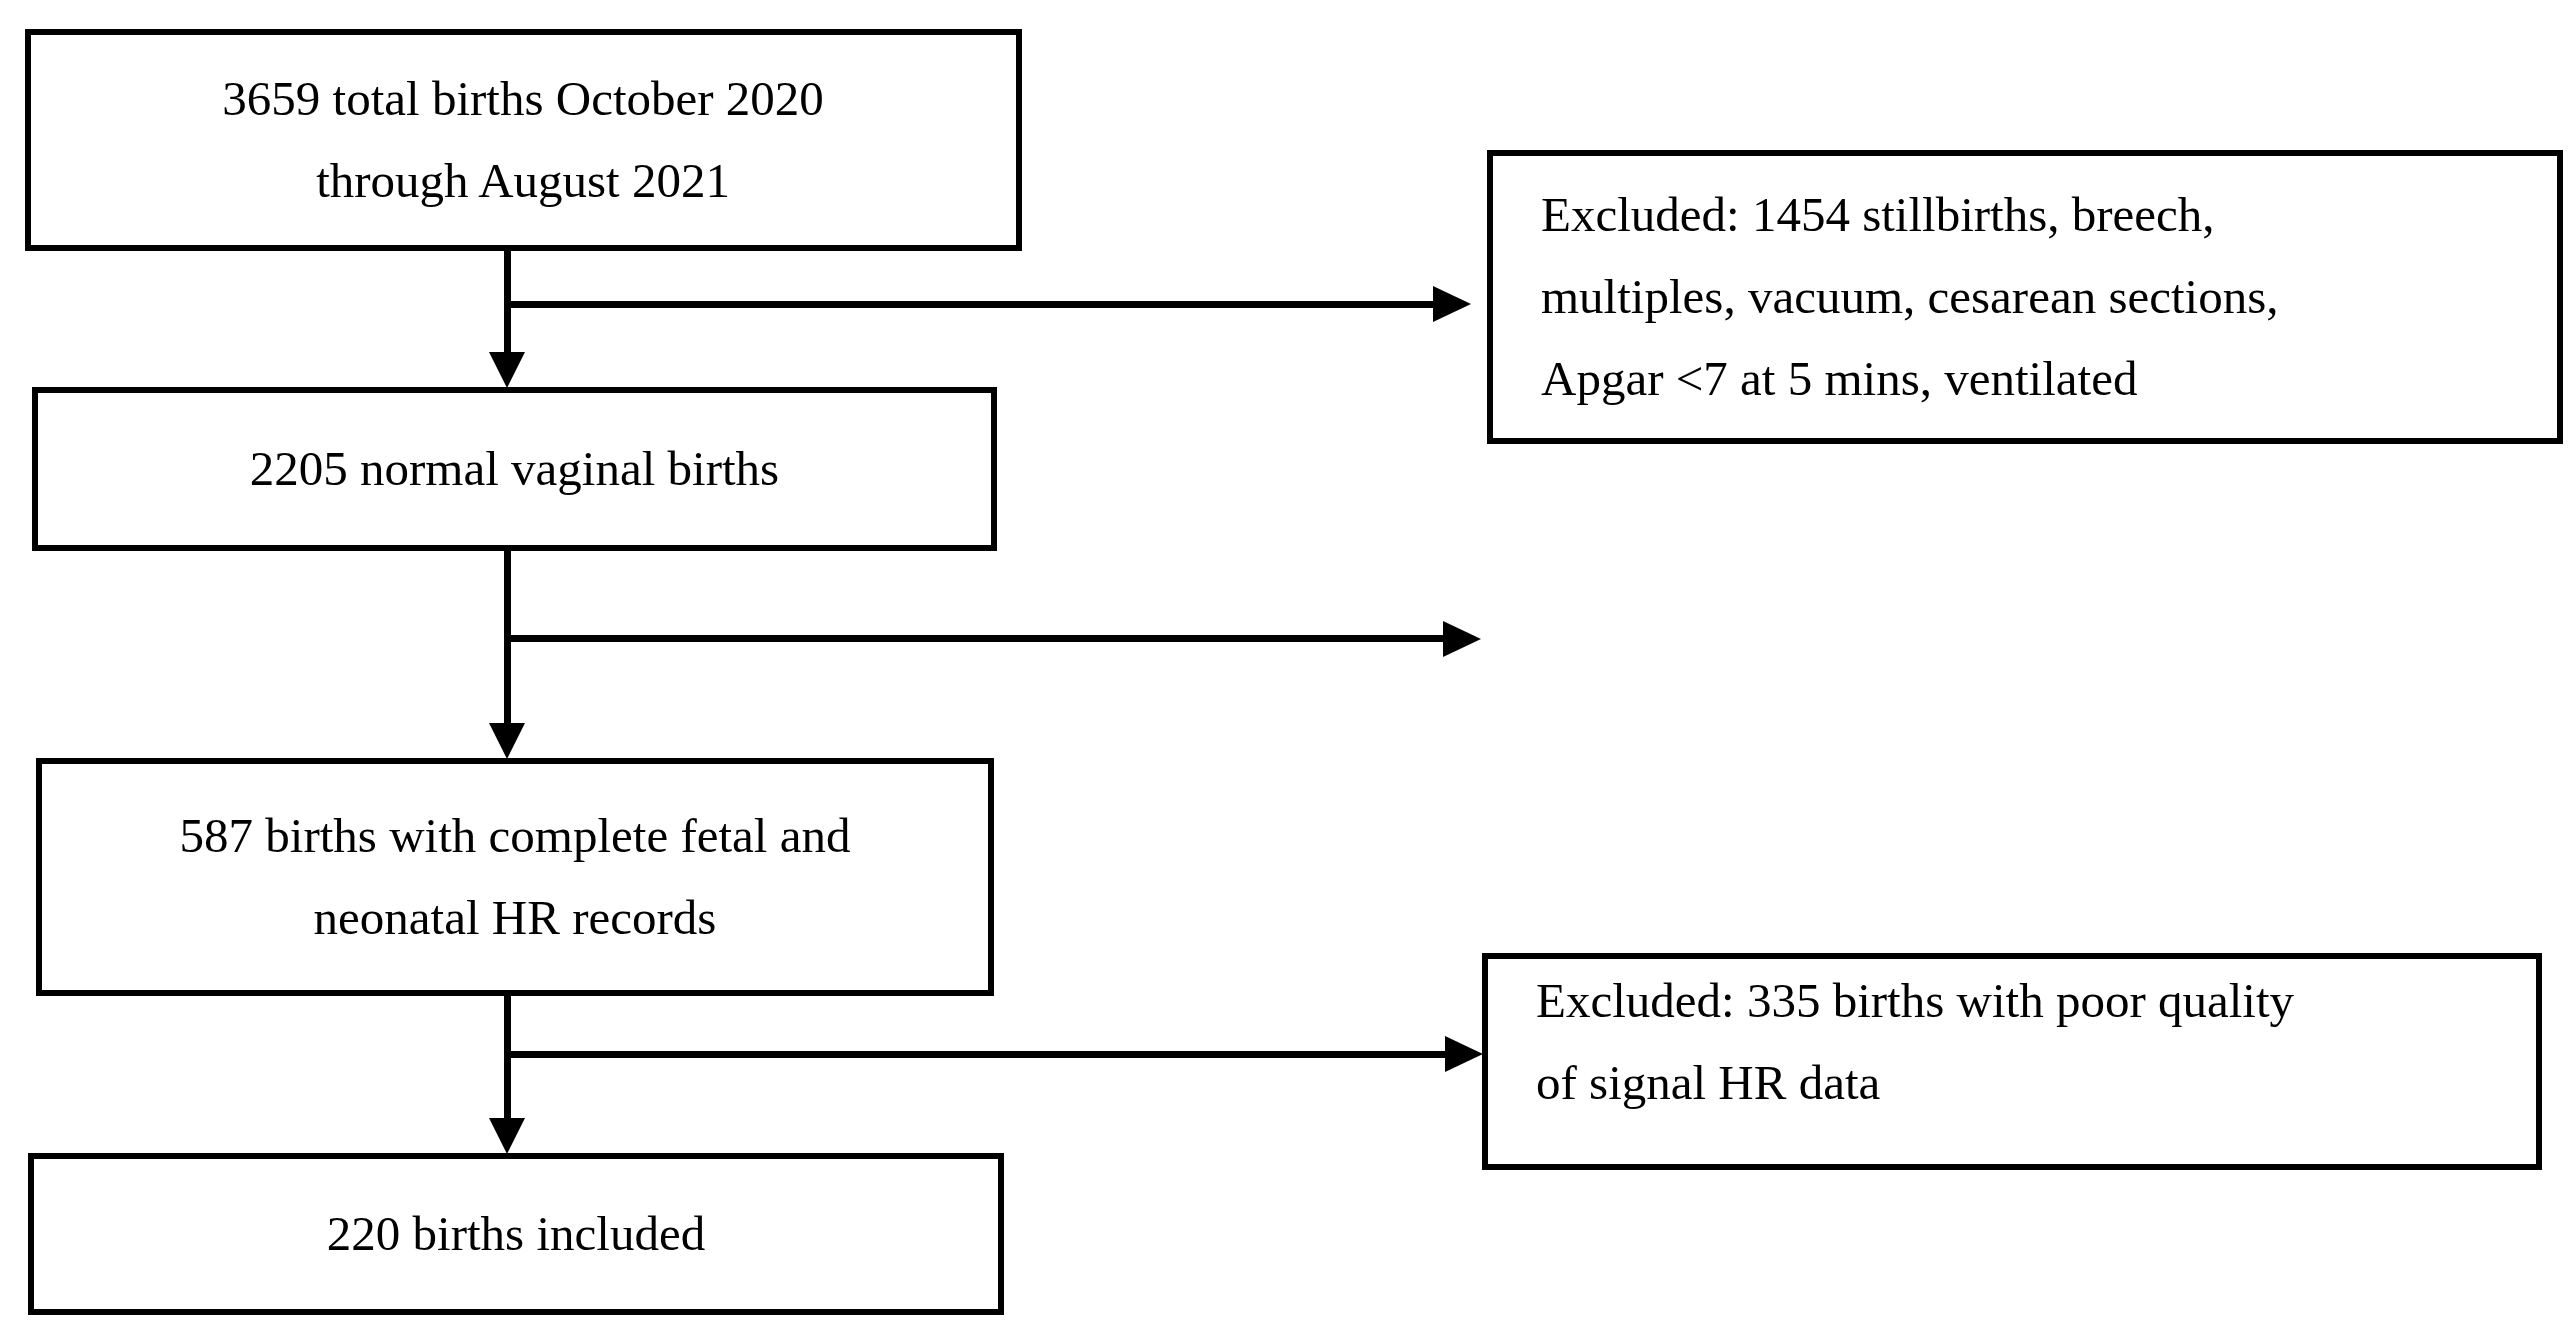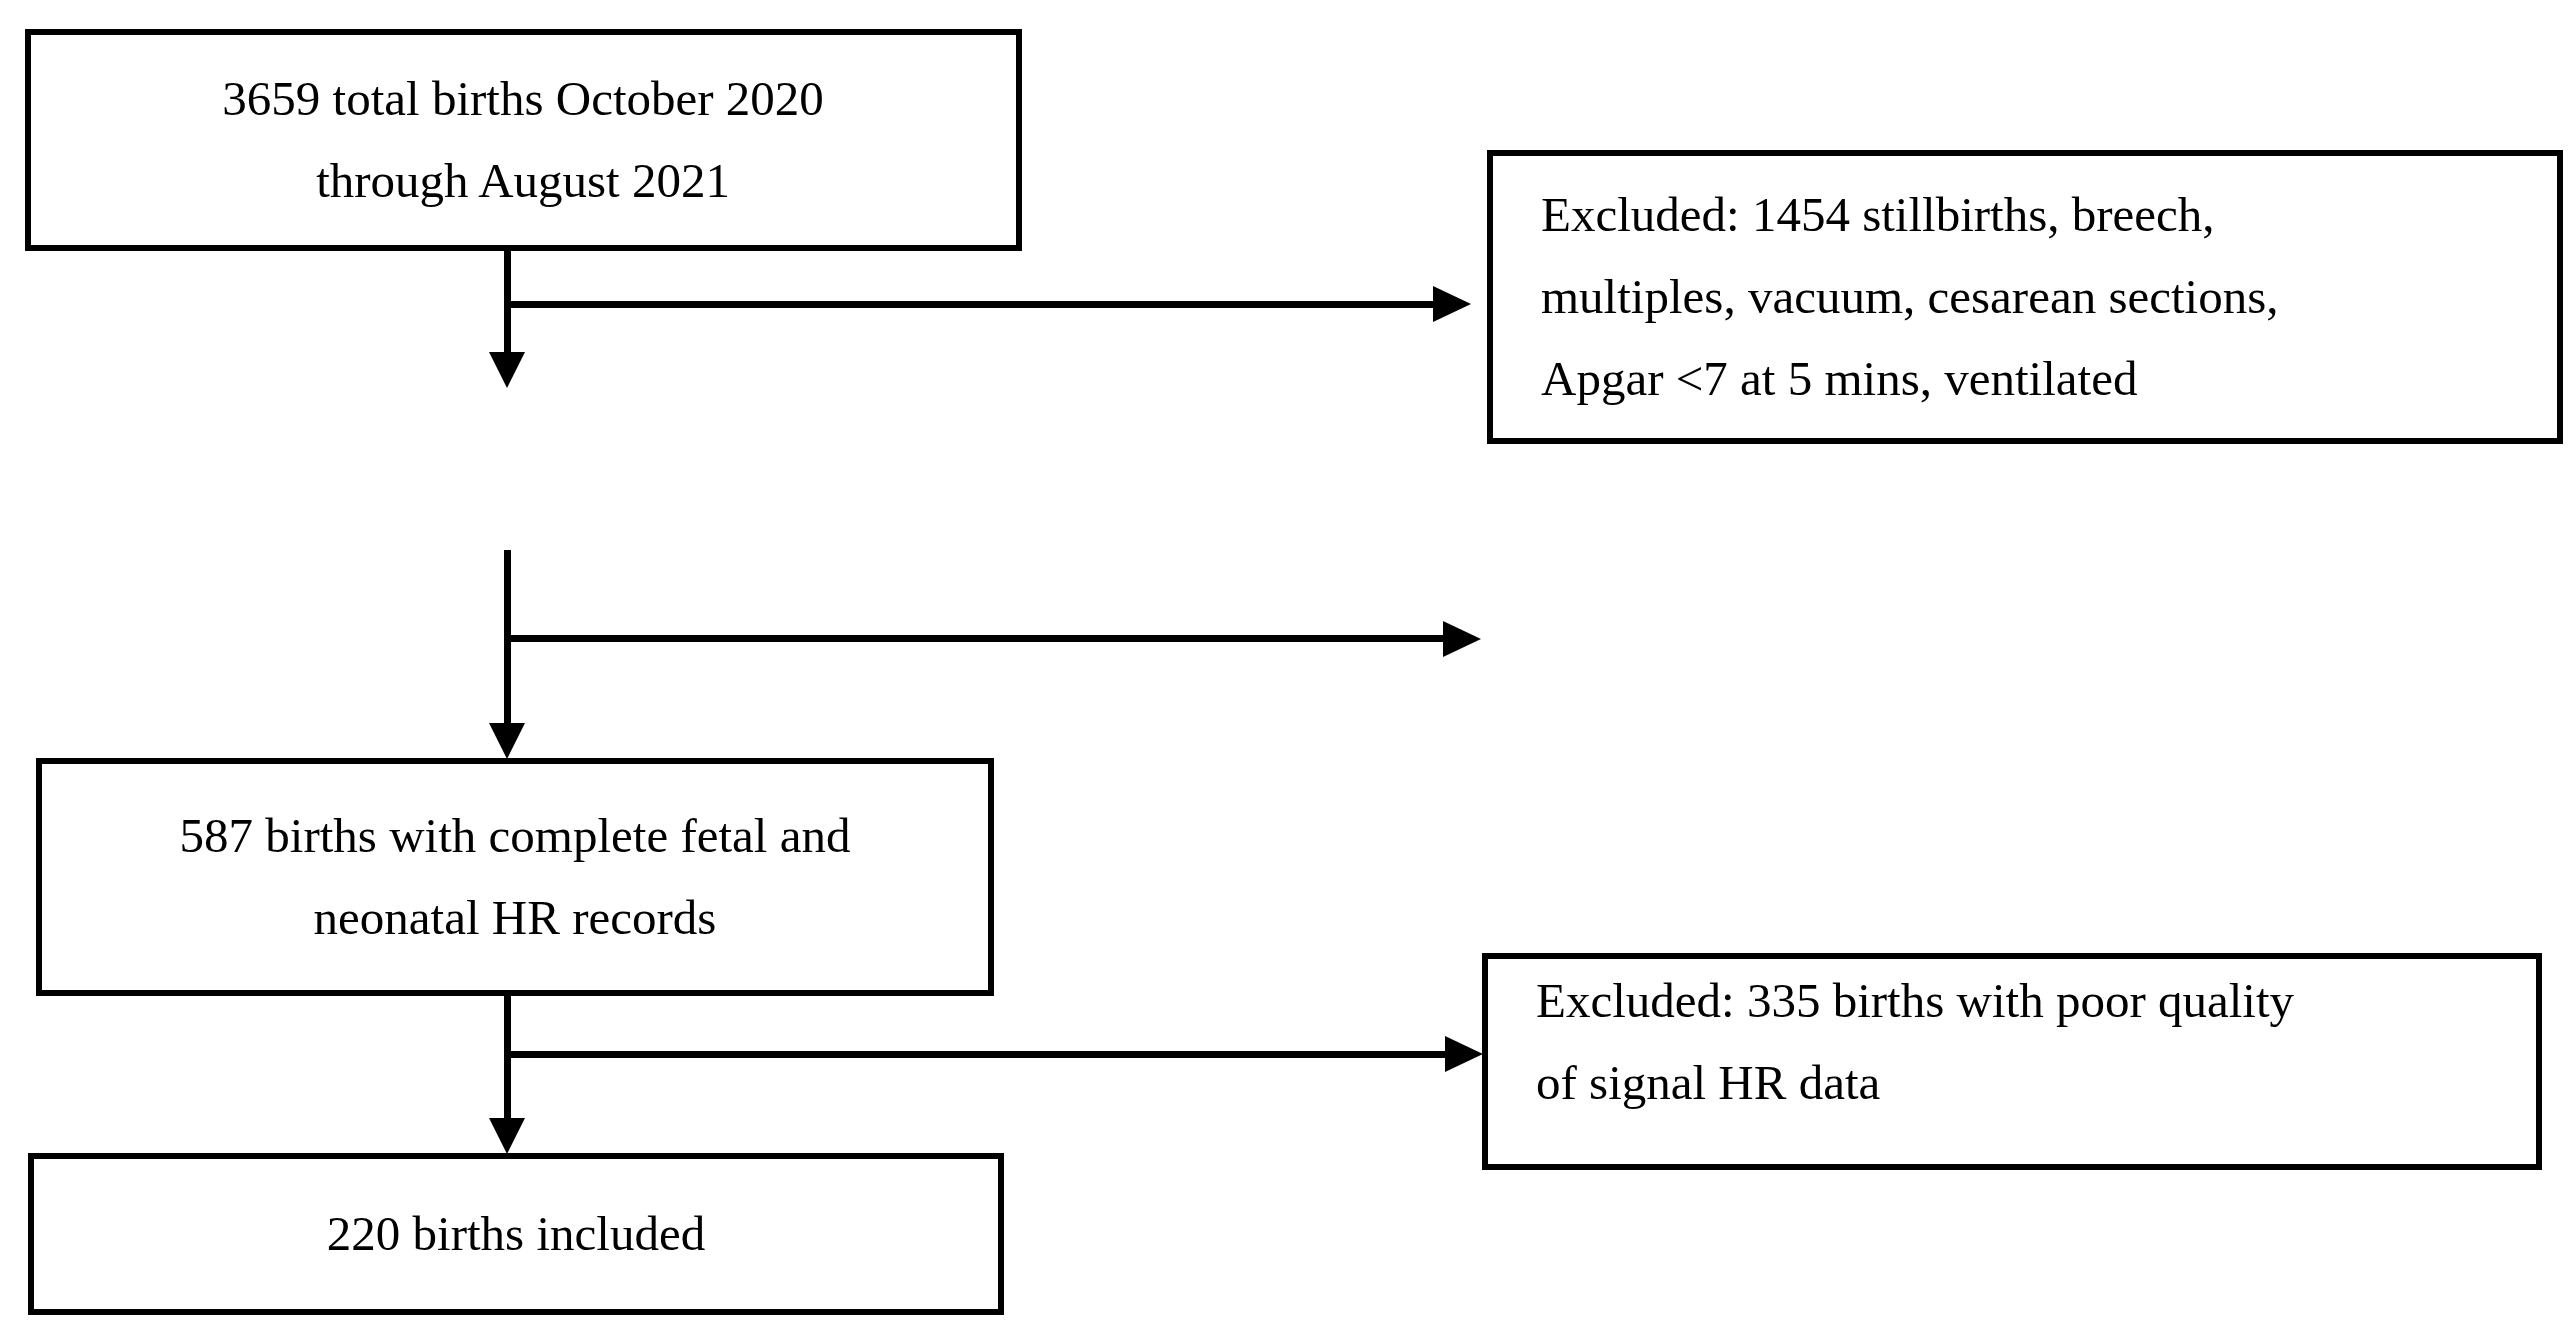--- a/index.html
+++ b/index.html
@@ -78,20 +78,21 @@
   .hr3{left:1445px; top:1036px;}
 </style>
 </head>
 <body>
 
 <div class="canvas">
 
   <div class="box b1">3659 total births October 2020
 through August 2021</div>
 
+  <div class="box b2">2205 normal vaginal births</div>
 
   <div class="box b3">587 births with complete fetal and
 neonatal HR records</div>
 
   <div class="box b4">220 births included</div>
 
   <div class="box r1 left-align">Excluded: 1454 stillbirths, breech,
 multiples, vacuum, cesarean sections,
 Apgar &lt;7 at 5 mins, ventilated</div>
 

